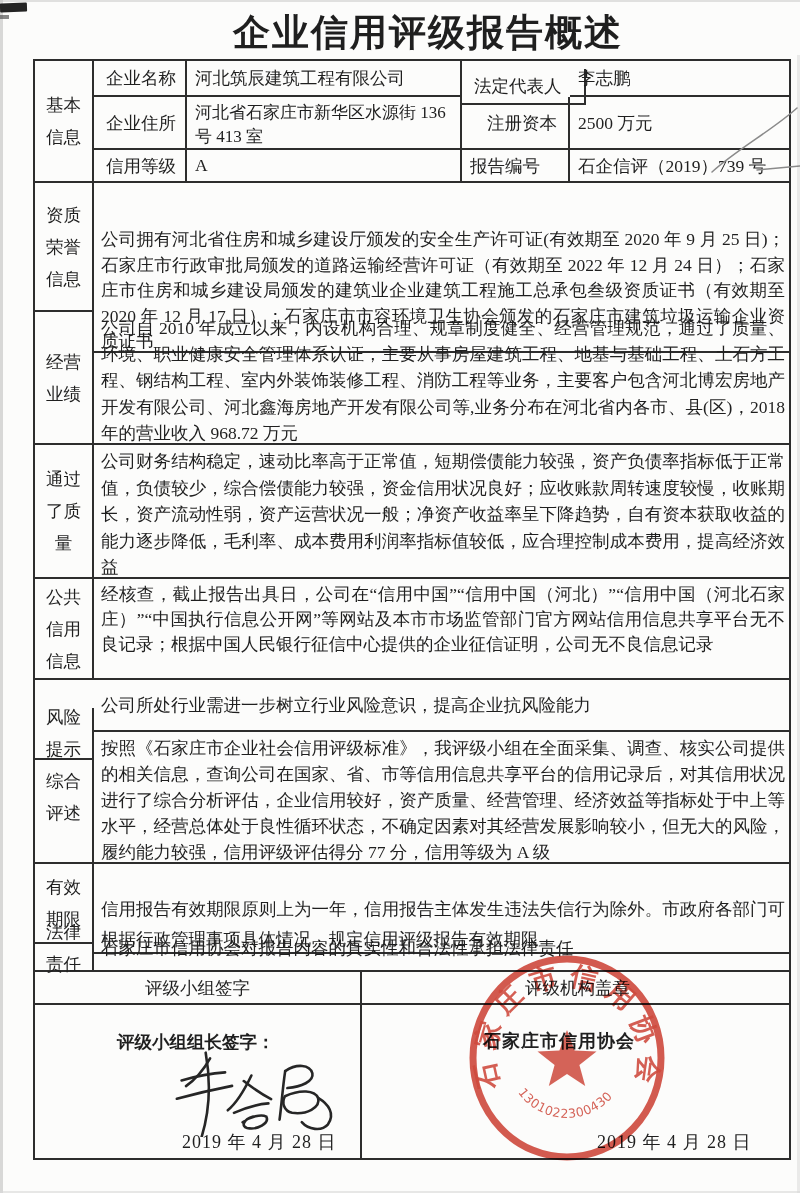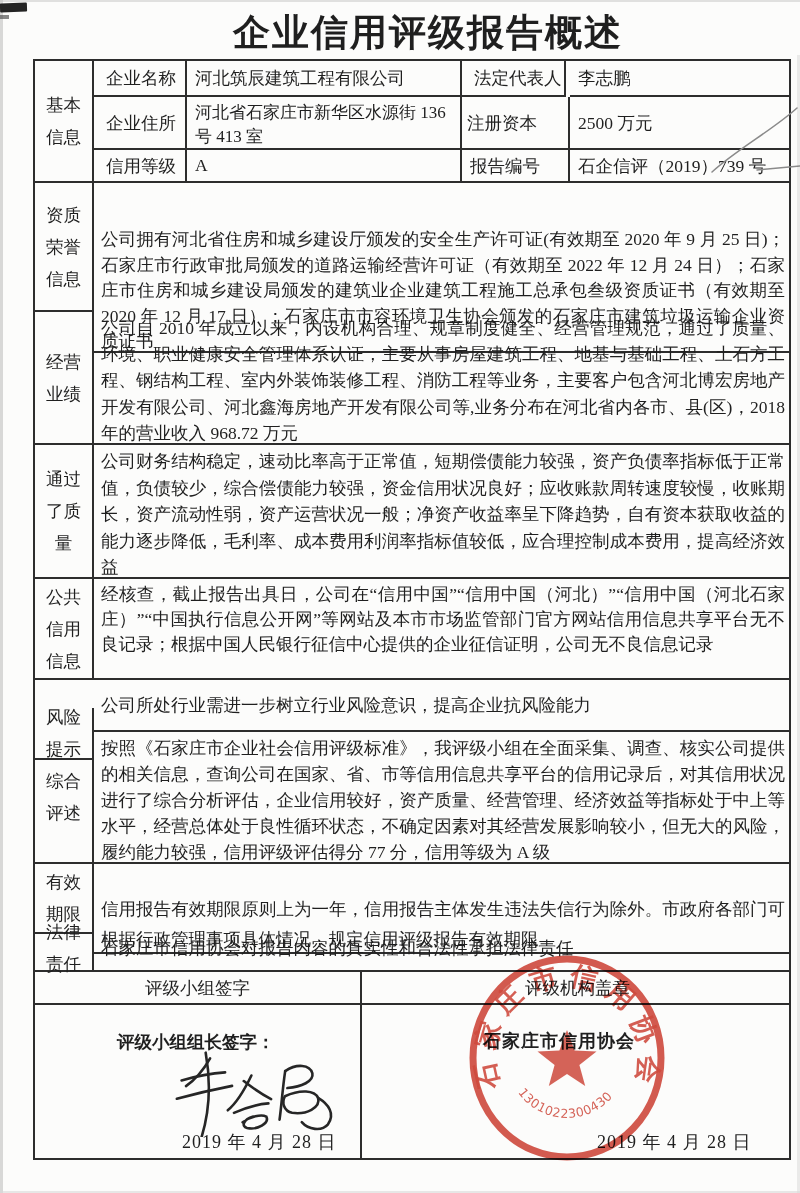--- a/index.html
+++ b/index.html
@@ -56,26 +56,26 @@
   <div class="corner-mark2"></div>
 
   <div class="title">企业信用评级报告概述</div>
 
   <div class="tbl">
 
     <div class="cell rowlabel" style="left:0;top:0;width:59px;height:122px;">基本信息</div>
 
     <div class="cell flabel" style="left:59px;top:0;width:93px;height:36px;">企业名称</div>
     <div class="cell fvalue" style="left:152px;top:0;width:275px;height:36px;">河北筑辰建筑工程有限公司</div>
-    <div class="cell flabel" style="left:427px;top:0;width:104px;height:36px;">法定代表人</div>
+    <div class="cell flabel" style="left:427px;top:8px;width:124px;height:36px;">法定代表人</div>
     <div class="cell fvalue no-rb" style="left:535px;top:0;width:223px;height:36px;">李志鹏</div>
 
     <div class="cell flabel" style="left:59px;top:36px;width:93px;height:53px;">企业住所</div>
     <div class="cell fvalue wrap" style="left:152px;top:36px;width:275px;height:53px;font-size:17px;">河北省石家庄市新华区水源街 136 号 413 室</div>
-    <div class="cell flabel" style="left:427px;top:36px;width:108px;height:53px;padding-left:5px;">注册资本</div>
+    <div class="cell flabel" style="left:427px;top:36px;width:108px;height:53px;padding-left:25px;">注册资本</div>
     <div class="cell fvalue no-rb" style="left:535px;top:36px;width:223px;height:53px;">2500 万元</div>
 
     <div class="cell flabel" style="left:59px;top:89px;width:93px;height:33px;">信用等级</div>
     <div class="cell fvalue" style="left:152px;top:89px;width:275px;height:33px;">A</div>
     <div class="cell flabel" style="left:427px;top:89px;width:108px;height:33px;padding-left:8px;">报告编号</div>
     <div class="cell fvalue no-rb" style="left:535px;top:89px;width:223px;height:33px;">石企信评（2019）739 号</div>
 
     <div class="cell rowlabel" style="left:0;top:122px;width:59px;height:129px;">资质荣誉信息</div>
     <div class="cell sect lh255 no-rb" style="left:59px;top:122px;width:699px;height:129px;">公司拥有河北省住房和城乡建设厅颁发的安全生产许可证(有效期至 2020 年 9 月 25 日)；石家庄市行政审批局颁发的道路运输经营许可证（有效期至 2022 年 12 月 24 日）；石家庄市住房和城乡建设局颁发的建筑业企业建筑工程施工总承包叁级资质证书（有效期至 2020 年 12 月 17 日）；石家庄市市容环境卫生协会颁发的石家庄市建筑垃圾运输企业资质证书</div>
 
@@ -87,21 +87,21 @@
 
     <div class="cell rowlabel" style="left:0;top:518px;width:59px;height:101px;">公共信用信息</div>
     <div class="cell sect lh250 no-rb" style="left:59px;top:518px;width:699px;height:101px;">经核查，截止报告出具日，公司在“信用中国”“信用中国（河北）”“信用中国（河北石家庄）”“中国执行信息公开网”等网站及本市市场监管部门官方网站信用信息共享平台无不良记录；根据中国人民银行征信中心提供的企业征信证明，公司无不良信息记录</div>
 
     <div class="cell rowlabel" style="left:0;top:647px;width:59px;height:52px;">风险提示</div>
     <div class="cell sect vcenter no-rb" style="left:59px;top:619px;width:699px;height:52px;">公司所处行业需进一步树立行业风险意识，提高企业抗风险能力</div>
 
     <div class="cell rowlabel" style="left:0;top:671px;width:59px;height:132px;">综合评述</div>
     <div class="cell sect lh260 no-rb" style="left:59px;top:671px;width:699px;height:132px;">按照《石家庄市企业社会信用评级标准》，我评级小组在全面采集、调查、核实公司提供的相关信息，查询公司在国家、省、市等信用信息共享平台的信用记录后，对其信用状况进行了综合分析评估，企业信用较好，资产质量、经营管理、经济效益等指标处于中上等水平，经营总体处于良性循环状态，不确定因素对其经营发展影响较小，但无大的风险，履约能力较强，信用评级评估得分 77 分，信用等级为 A 级</div>
 
-    <div class="cell rowlabel" style="left:0;top:803px;width:59px;height:70px;">有效期限</div>
+    <div class="cell rowlabel" style="left:0;top:803px;width:59px;height:80px;">有效期限</div>
     <div class="cell sect lh300 no-rb" style="left:59px;top:803px;width:699px;height:62px;">信用报告有效期限原则上为一年，信用报告主体发生违法失信行为除外。市政府各部门可根据行政管理事项具体情况，规定信用评级报告有效期限</div>
 
     <div class="cell rowlabel" style="left:0;top:865px;width:59px;height:46px;">法律责任</div>
     <div class="cell sect vcenter no-rb" style="left:59px;top:865px;width:699px;height:46px;">石家庄市信用协会对报告内容的真实性和合法性承担法律责任</div>
 
     <div class="cell sigheader" style="left:0;top:911px;width:327px;height:33px;">评级小组签字</div>
     <div class="cell sigheader no-rb" style="left:327px;top:911px;width:431px;height:33px;">评级机构盖章</div>
 
     <div class="cell sigbody no-bb" style="left:0;top:944px;width:327px;height:157px;">
       <div class="leader-label">评级小组组长签字：</div>

